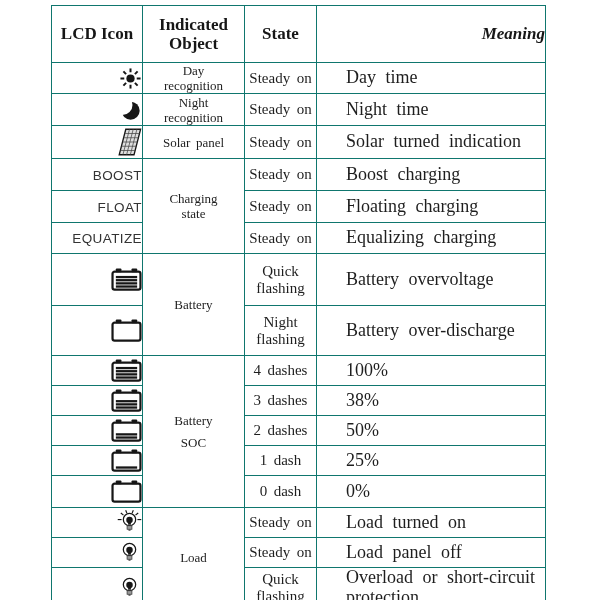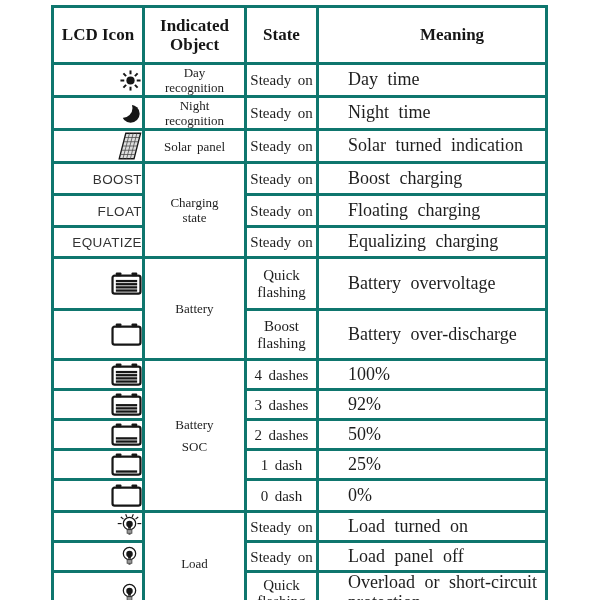--- a/index.html
+++ b/index.html
@@ -1,21 +1,21 @@
 <!DOCTYPE html>
 <html><head>
 <meta charset="utf-8">
 <style>
   html,body{margin:0;padding:0;background:#ffffff;}
   body{width:600px;height:600px;position:relative;font-family:"Liberation Serif",serif;color:#1e1e1e;}
   table.lcd{position:absolute;left:51px;top:5px;width:494px;border-collapse:collapse;table-layout:fixed;background:#fff;}
   col.c1{width:91px}col.c2{width:102px}col.c3{width:72px}col.c4{width:229px}
-  td,th{border:3px solid #0f766e;padding:0;vertical-align:middle;overflow:hidden;}
+  td,th{border:1px solid #0f766e;padding:0;vertical-align:middle;overflow:hidden;}
   th{font-family:"Liberation Serif",serif;font-weight:bold;font-size:17px;line-height:1.12;text-align:center;white-space:pre-line;color:#161616;}
-  th.meaning{text-align:center;padding-left:40px;}
+  th.meaning{text-align:right;padding-left:40px;font-style:italic;}
   td.obj{font-size:13px;line-height:1.16;text-align:center;white-space:pre-line;word-spacing:0.18em;}
   td.obj.spaced{line-height:1.7;}
   td.state{font-size:15px;line-height:1.1;text-align:center;word-spacing:0.18em;}
   td.meaning{font-size:18px;line-height:1.1;text-align:left;padding-left:29px;padding-right:4px;word-spacing:0.28em;}
   td.iconcell{text-align:right;}
   .icon{display:inline-block;vertical-align:middle;line-height:0;}
   .lcd-text{font-family:"Liberation Sans",sans-serif;font-size:13.5px;letter-spacing:0.4px;color:#333;}
 </style>
 </head>
 <body>
@@ -121,21 +121,21 @@
     <td class="state">Quick flashing</td>
     <td class="meaning">Battery overvoltage</td>
   </tr>
 
   <tr style="height:50px">
     <td class="iconcell"><span class="icon"><svg width="31" height="23" viewBox="0 0 36 27">
     <rect x="5.5" y="0.5" width="6.5" height="4.5" rx="1" fill="#161616"></rect>
     <rect x="24" y="0.5" width="6.5" height="4.5" rx="1" fill="#161616"></rect>
     <rect x="1.6" y="4.2" width="32.8" height="21.2" rx="2.5" fill="none" stroke="#161616" stroke-width="2.6"></rect>
             </svg></span></td>
-    <td class="state">Boost flashing</td>
+    <td class="state">Night flashing</td>
     <td class="meaning">Battery over-discharge</td>
   </tr>
 
   <tr style="height:30px">
     <td class="iconcell"><span class="icon"><svg width="31" height="23" viewBox="0 0 36 27">
     <rect x="5.5" y="0.5" width="6.5" height="4.5" rx="1" fill="#161616"></rect>
     <rect x="24" y="0.5" width="6.5" height="4.5" rx="1" fill="#161616"></rect>
     <rect x="1.6" y="4.2" width="32.8" height="21.2" rx="2.5" fill="none" stroke="#161616" stroke-width="2.6"></rect>
               <rect x="5.5" y="20.4" width="25" height="2.7" fill="#161616"></rect>
               <rect x="5.5" y="16.7" width="25" height="2.7" fill="#161616"></rect>
@@ -151,21 +151,21 @@
   <tr style="height:30px">
     <td class="iconcell"><span class="icon"><svg width="31" height="23" viewBox="0 0 36 27">
     <rect x="5.5" y="0.5" width="6.5" height="4.5" rx="1" fill="#161616"></rect>
     <rect x="24" y="0.5" width="6.5" height="4.5" rx="1" fill="#161616"></rect>
     <rect x="1.6" y="4.2" width="32.8" height="21.2" rx="2.5" fill="none" stroke="#161616" stroke-width="2.6"></rect>
               <rect x="5.5" y="20.4" width="25" height="2.7" fill="#161616"></rect>
               <rect x="5.5" y="16.7" width="25" height="2.7" fill="#161616"></rect>
               <rect x="5.5" y="13.0" width="25" height="2.7" fill="#161616"></rect>
             </svg></span></td>
     <td class="state">3 dashes</td>
-    <td class="meaning">92%</td>
+    <td class="meaning">38%</td>
   </tr>
 
   <tr style="height:30px">
     <td class="iconcell"><span class="icon"><svg width="31" height="23" viewBox="0 0 36 27">
     <rect x="5.5" y="0.5" width="6.5" height="4.5" rx="1" fill="#161616"></rect>
     <rect x="24" y="0.5" width="6.5" height="4.5" rx="1" fill="#161616"></rect>
     <rect x="1.6" y="4.2" width="32.8" height="21.2" rx="2.5" fill="none" stroke="#161616" stroke-width="2.6"></rect>
               <rect x="5.5" y="20.4" width="25" height="2.7" fill="#161616"></rect>
               <rect x="5.5" y="16.7" width="25" height="2.7" fill="#161616"></rect>
             </svg></span></td>

